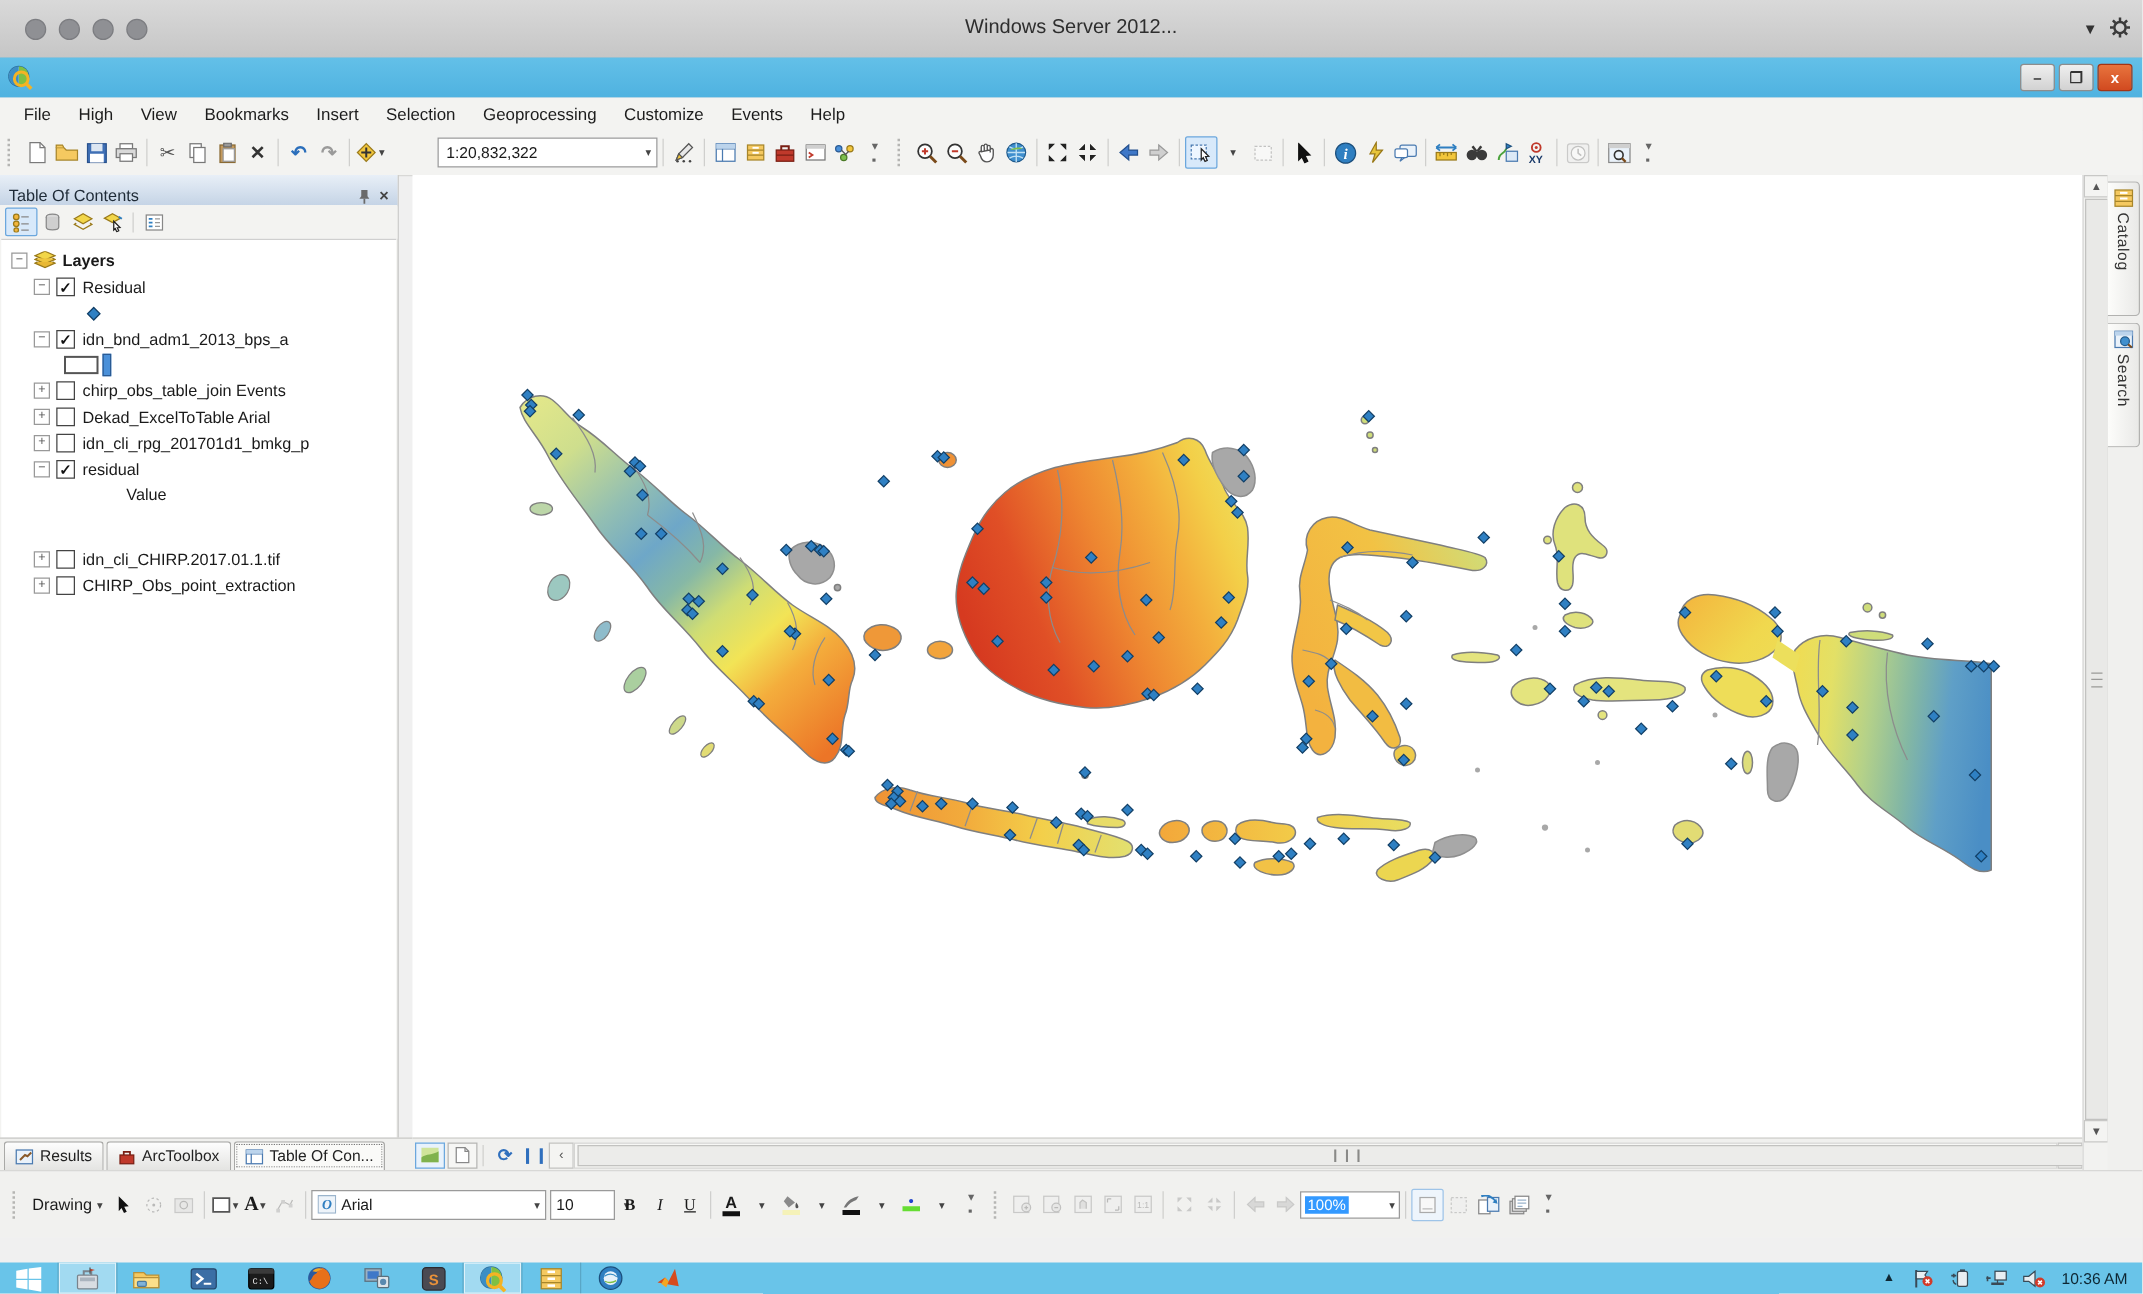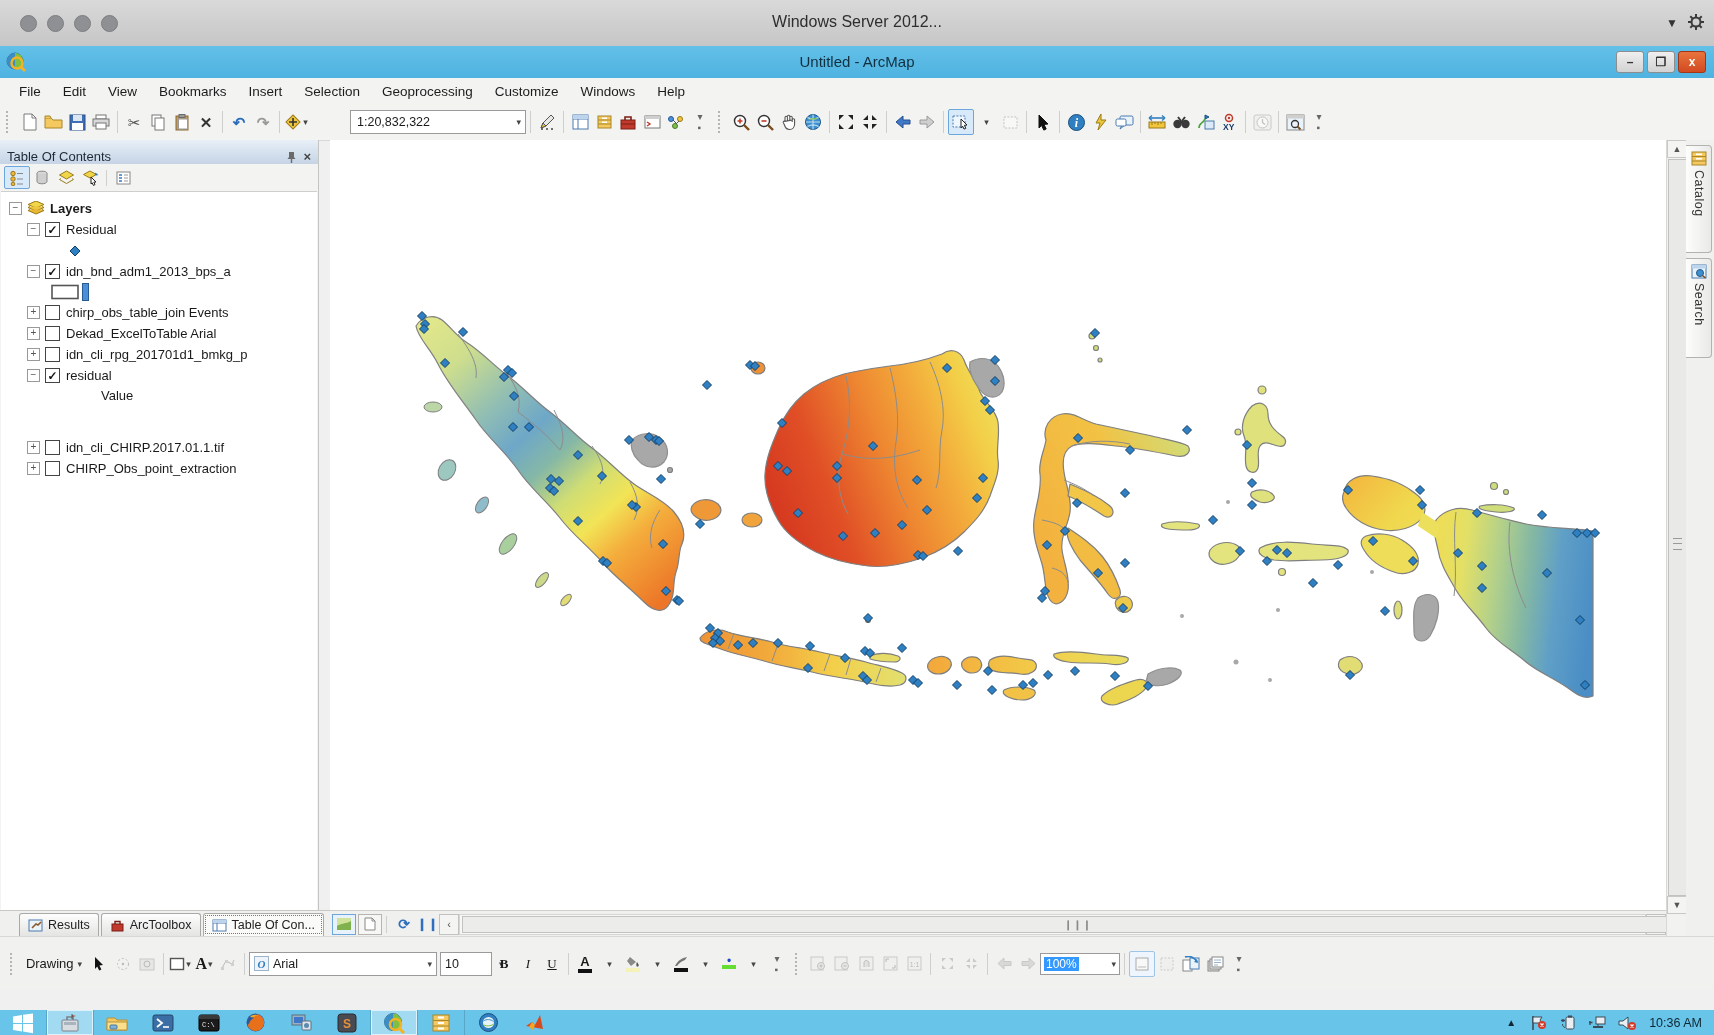--- a/index.html
+++ b/index.html
@@ -33,21 +33,21 @@
   #toc-header{position:absolute;left:0;top:0;width:318px;height:24px;background:linear-gradient(#e8eff7,#c5d4e6);border-bottom:1px solid #a9b9cb;display:flex;align-items:flex-end;}
   #toc-title{flex:1;padding-left:7px;font-size:13px;color:#1e2a36;}
   #toc-toolbar{position:absolute;left:0;top:24px;width:318px;height:27px;background:#f3f3f1;display:flex;align-items:center;padding-left:4px;box-sizing:border-box;}
   .toc-tool{width:24px;height:21px;display:flex;align-items:center;justify-content:center;border-radius:2px;}
   .toc-tool.sel{background:#d8e9fa;border:1px solid #6ba7dd;}
   #toc-tree{position:absolute;left:1px;top:51px;width:316px;height:721px;background:#fff;overflow:hidden;border-top:1px solid #cfcfcf;}
   .trow{display:flex;align-items:center;height:21px;font-size:13px;white-space:nowrap;}
   .expbox{width:11px;height:11px;border:1px solid #999;background:#fff;font-size:10px;line-height:9px;text-align:center;color:#555;margin-right:5px;flex:none;}
   .chk{width:13px;height:13px;border:1.5px solid #444;background:#fff;margin-right:6px;flex:none;display:flex;align-items:center;justify-content:center;font-size:12px;font-weight:bold;color:#111;}
   
-  #toc-tabs{left:0;top:910px;width:330px;height:26px;background:#f0f0ee;border-top:1px solid #c8c8c6;display:flex;align-items:flex-end;padding-left:19px;box-sizing:border-box;}
+  #toc-tabs{left:0;top:910px;width:330px;height:26px;background:#f0f0ee;border-top:1px solid #c8c8c6;display:flex;align-items:flex-end;padding-left:3px;box-sizing:border-box;}
   .btab{height:22px;display:flex;align-items:center;border:1px solid #a9a9a7;border-bottom:none;background:linear-gradient(#fdfdfd,#e4e4e2);padding:0 8px;margin-right:2px;font-size:12.5px;border-radius:3px 3px 0 0;color:#222;}
   .btab.active{background:#fafaf8;outline:1px dotted #777;outline-offset:-3px;}
   .btab .ticon{margin-right:5px;display:flex;}
   
   #map{left:330px;top:140px;width:1336px;height:770px;background:#fff;overflow:hidden;}
   #map-strip{left:330px;top:910px;width:1336px;height:26px;background:#f0f0ee;border-top:1px solid #cfcfcd;display:flex;align-items:center;}
   .mvbtn{width:22px;height:19px;border:1px solid #b5b5b3;background:#f6f6f4;display:flex;align-items:center;justify-content:center;margin-left:2px;}
   .mvbtn.sel{border-color:#6ba7dd;background:#e8f2fc;}
   .hs-arrow{width:18px;height:19px;border:1px solid #c2c2c0;background:#f4f4f2;display:flex;align-items:center;justify-content:center;color:#555;font-size:11px;}
   #hs-track{flex:1;height:19px;background:#f7f7f5;border:1px solid #d5d5d3;position:relative;margin-right:0;}
@@ -107,38 +107,37 @@
   <div class="abs flex" id="titlebar">
     <div style="padding-left:5px;">
       <svg width="22" height="22" viewBox="0 0 22 22">
           <circle cx="10" cy="10" r="8" fill="#fff" stroke="#2c6f9e"></circle>
           <path d="M10 2a8 8 0 0 1 0 16z" fill="#7fc043"></path>
           <path d="M10 2a8 8 0 0 0 0 16z" fill="#3b8ec4"></path>
           <circle cx="12" cy="12" r="5.5" fill="none" stroke="#f4b324" stroke-width="2.4"></circle>
           <path d="M16 16l4 4" stroke="#f4b324" stroke-width="2.8"></path>
         </svg>
     </div>
-    <div id="app-title">Untitled - ArcMap</div>
     <div class="abs flex" style="right:8px;top:5px;">
       <div class="winbtn">–</div>
       <div class="winbtn">❐</div>
       <div class="winbtn close">x</div>
     </div>
   </div>
 
   <div class="abs flex" id="menubar" style="padding-left:8px;">
       <div class="menu-item">File</div>
-      <div class="menu-item">Edit</div>
+      <div class="menu-item">High</div>
       <div class="menu-item">View</div>
       <div class="menu-item">Bookmarks</div>
       <div class="menu-item">Insert</div>
       <div class="menu-item">Selection</div>
       <div class="menu-item">Geoprocessing</div>
       <div class="menu-item">Customize</div>
-      <div class="menu-item">Windows</div>
+      <div class="menu-item">Events</div>
       <div class="menu-item">Help</div>
     </div>
 
   <div class="abs flex" id="toolbar">
     <div class="grip"></div>
     <div class="tbi">
         <svg width="17" height="18" viewBox="0 0 17 18">
           <path d="M3 1h8l4 4v12H3z" fill="#fff" stroke="#7a7a7a"></path>
           <path d="M11 1v4h4" fill="none" stroke="#7a7a7a"></path>
         </svg>

